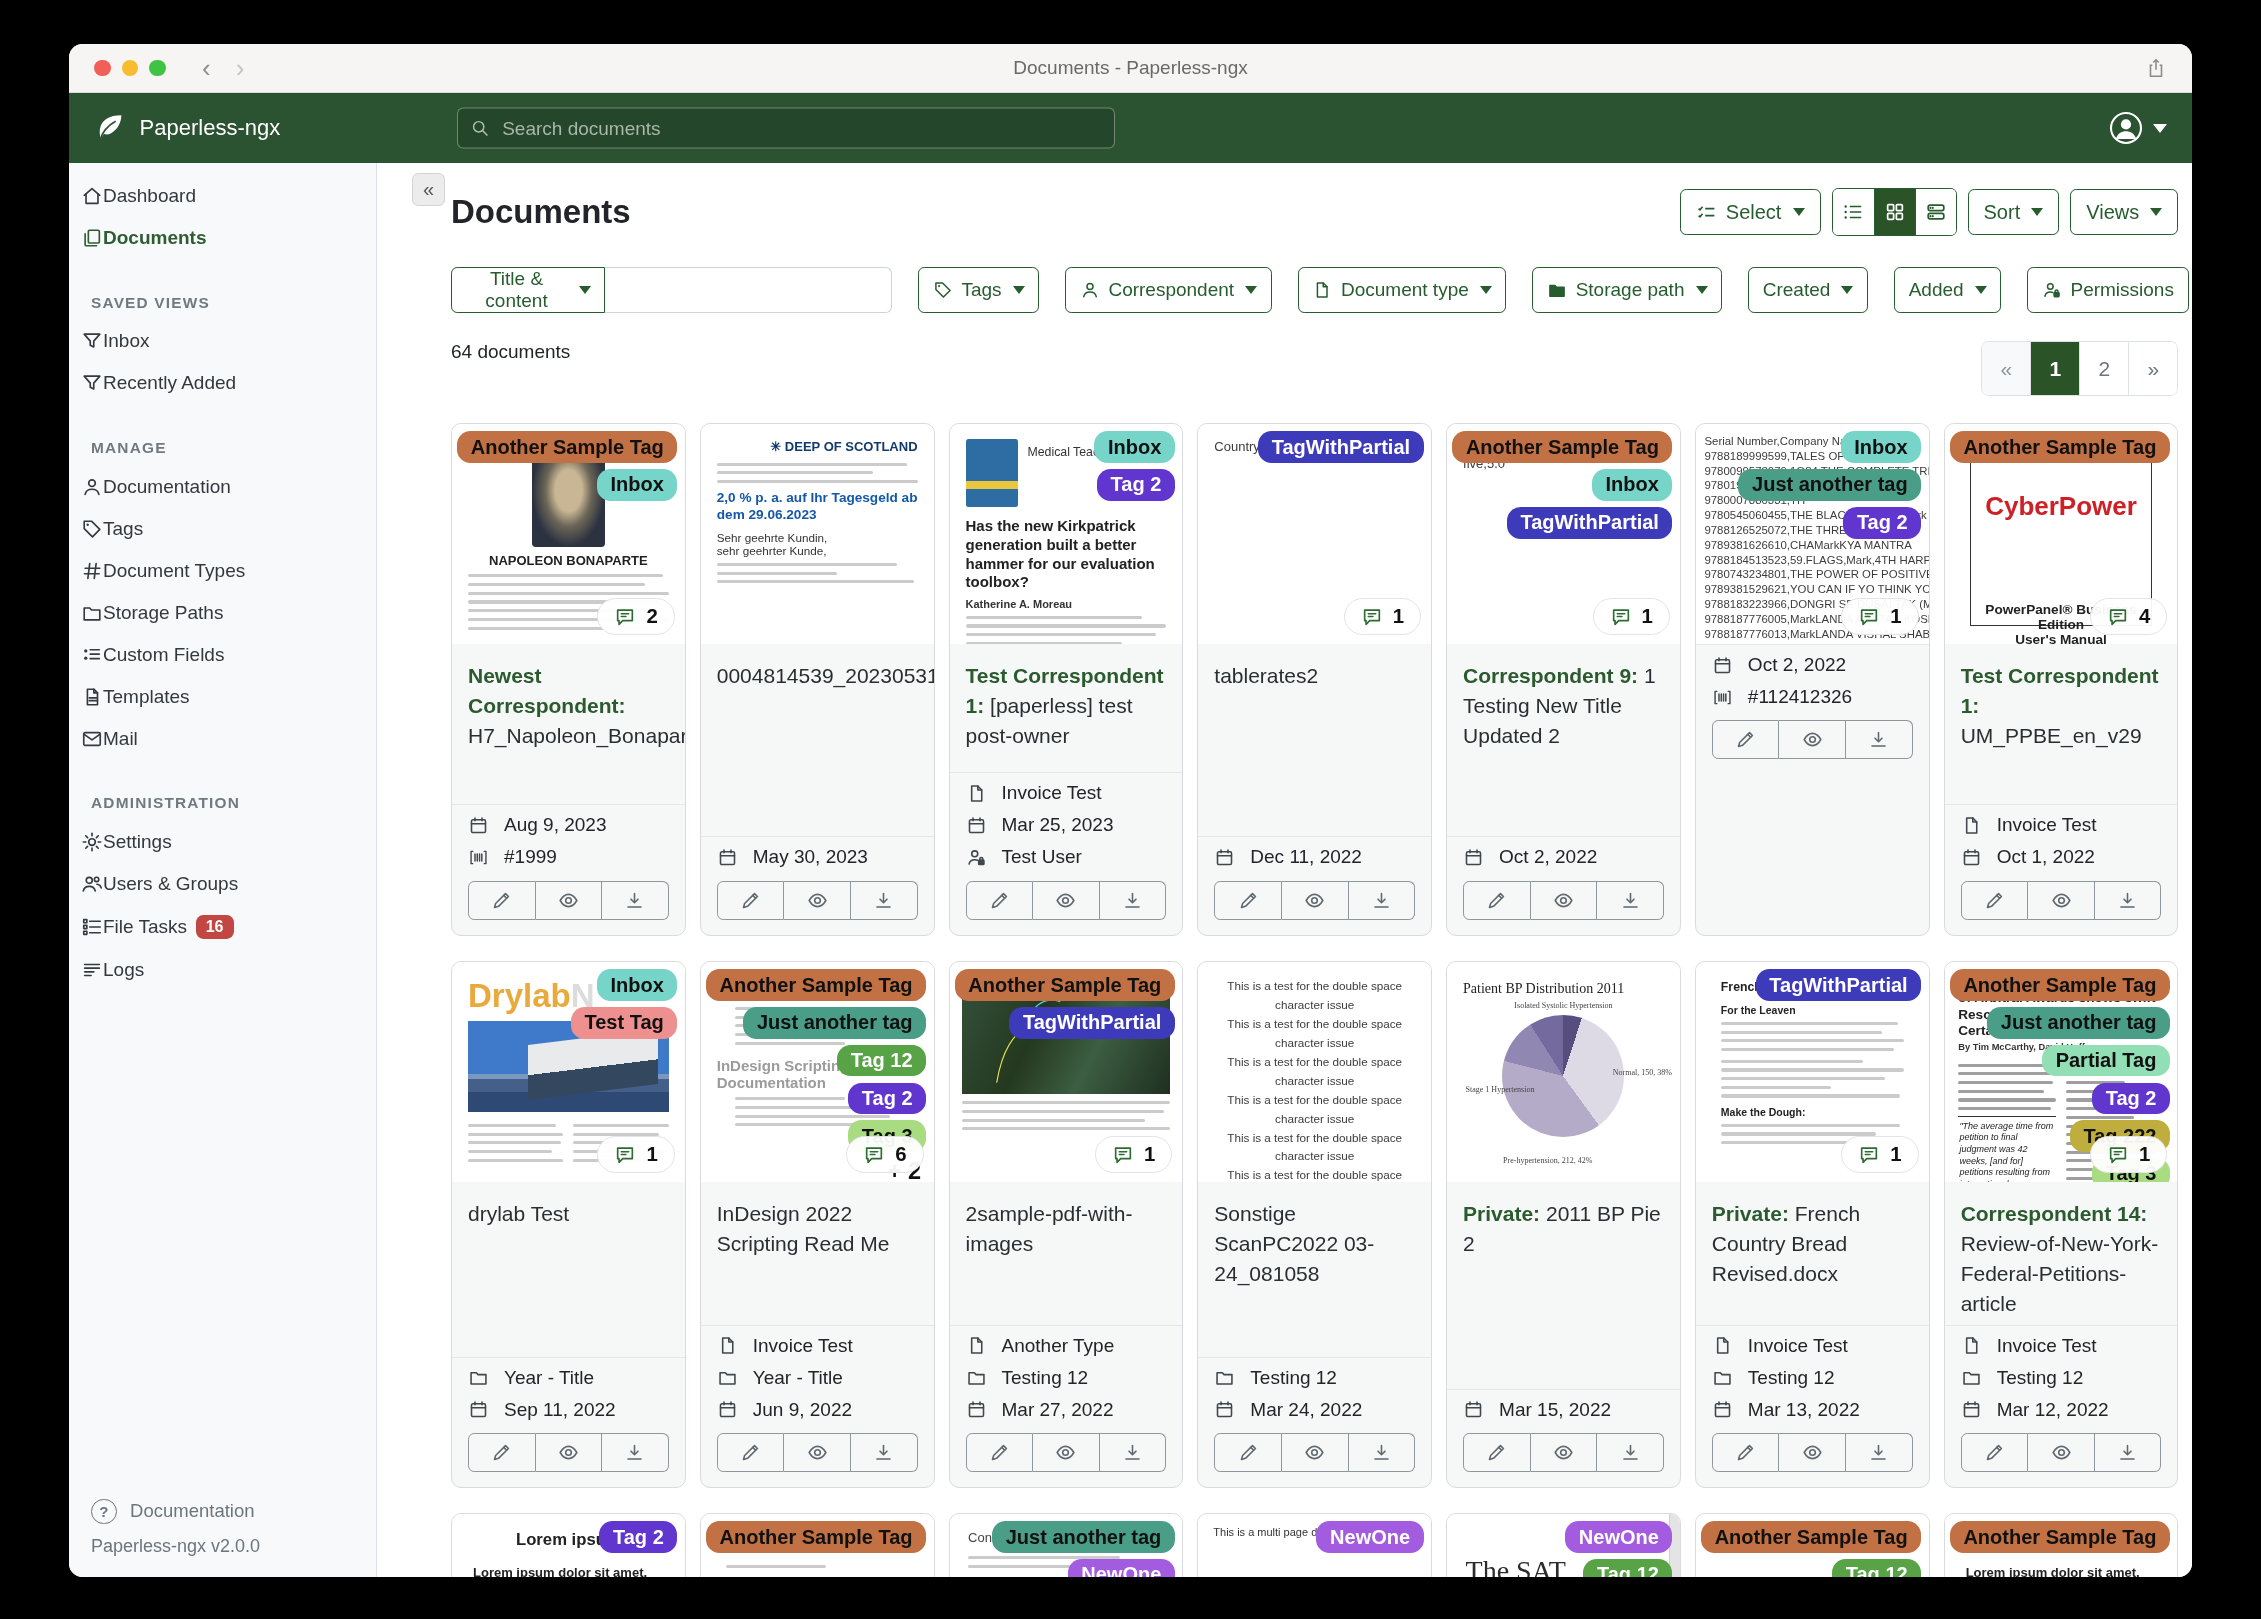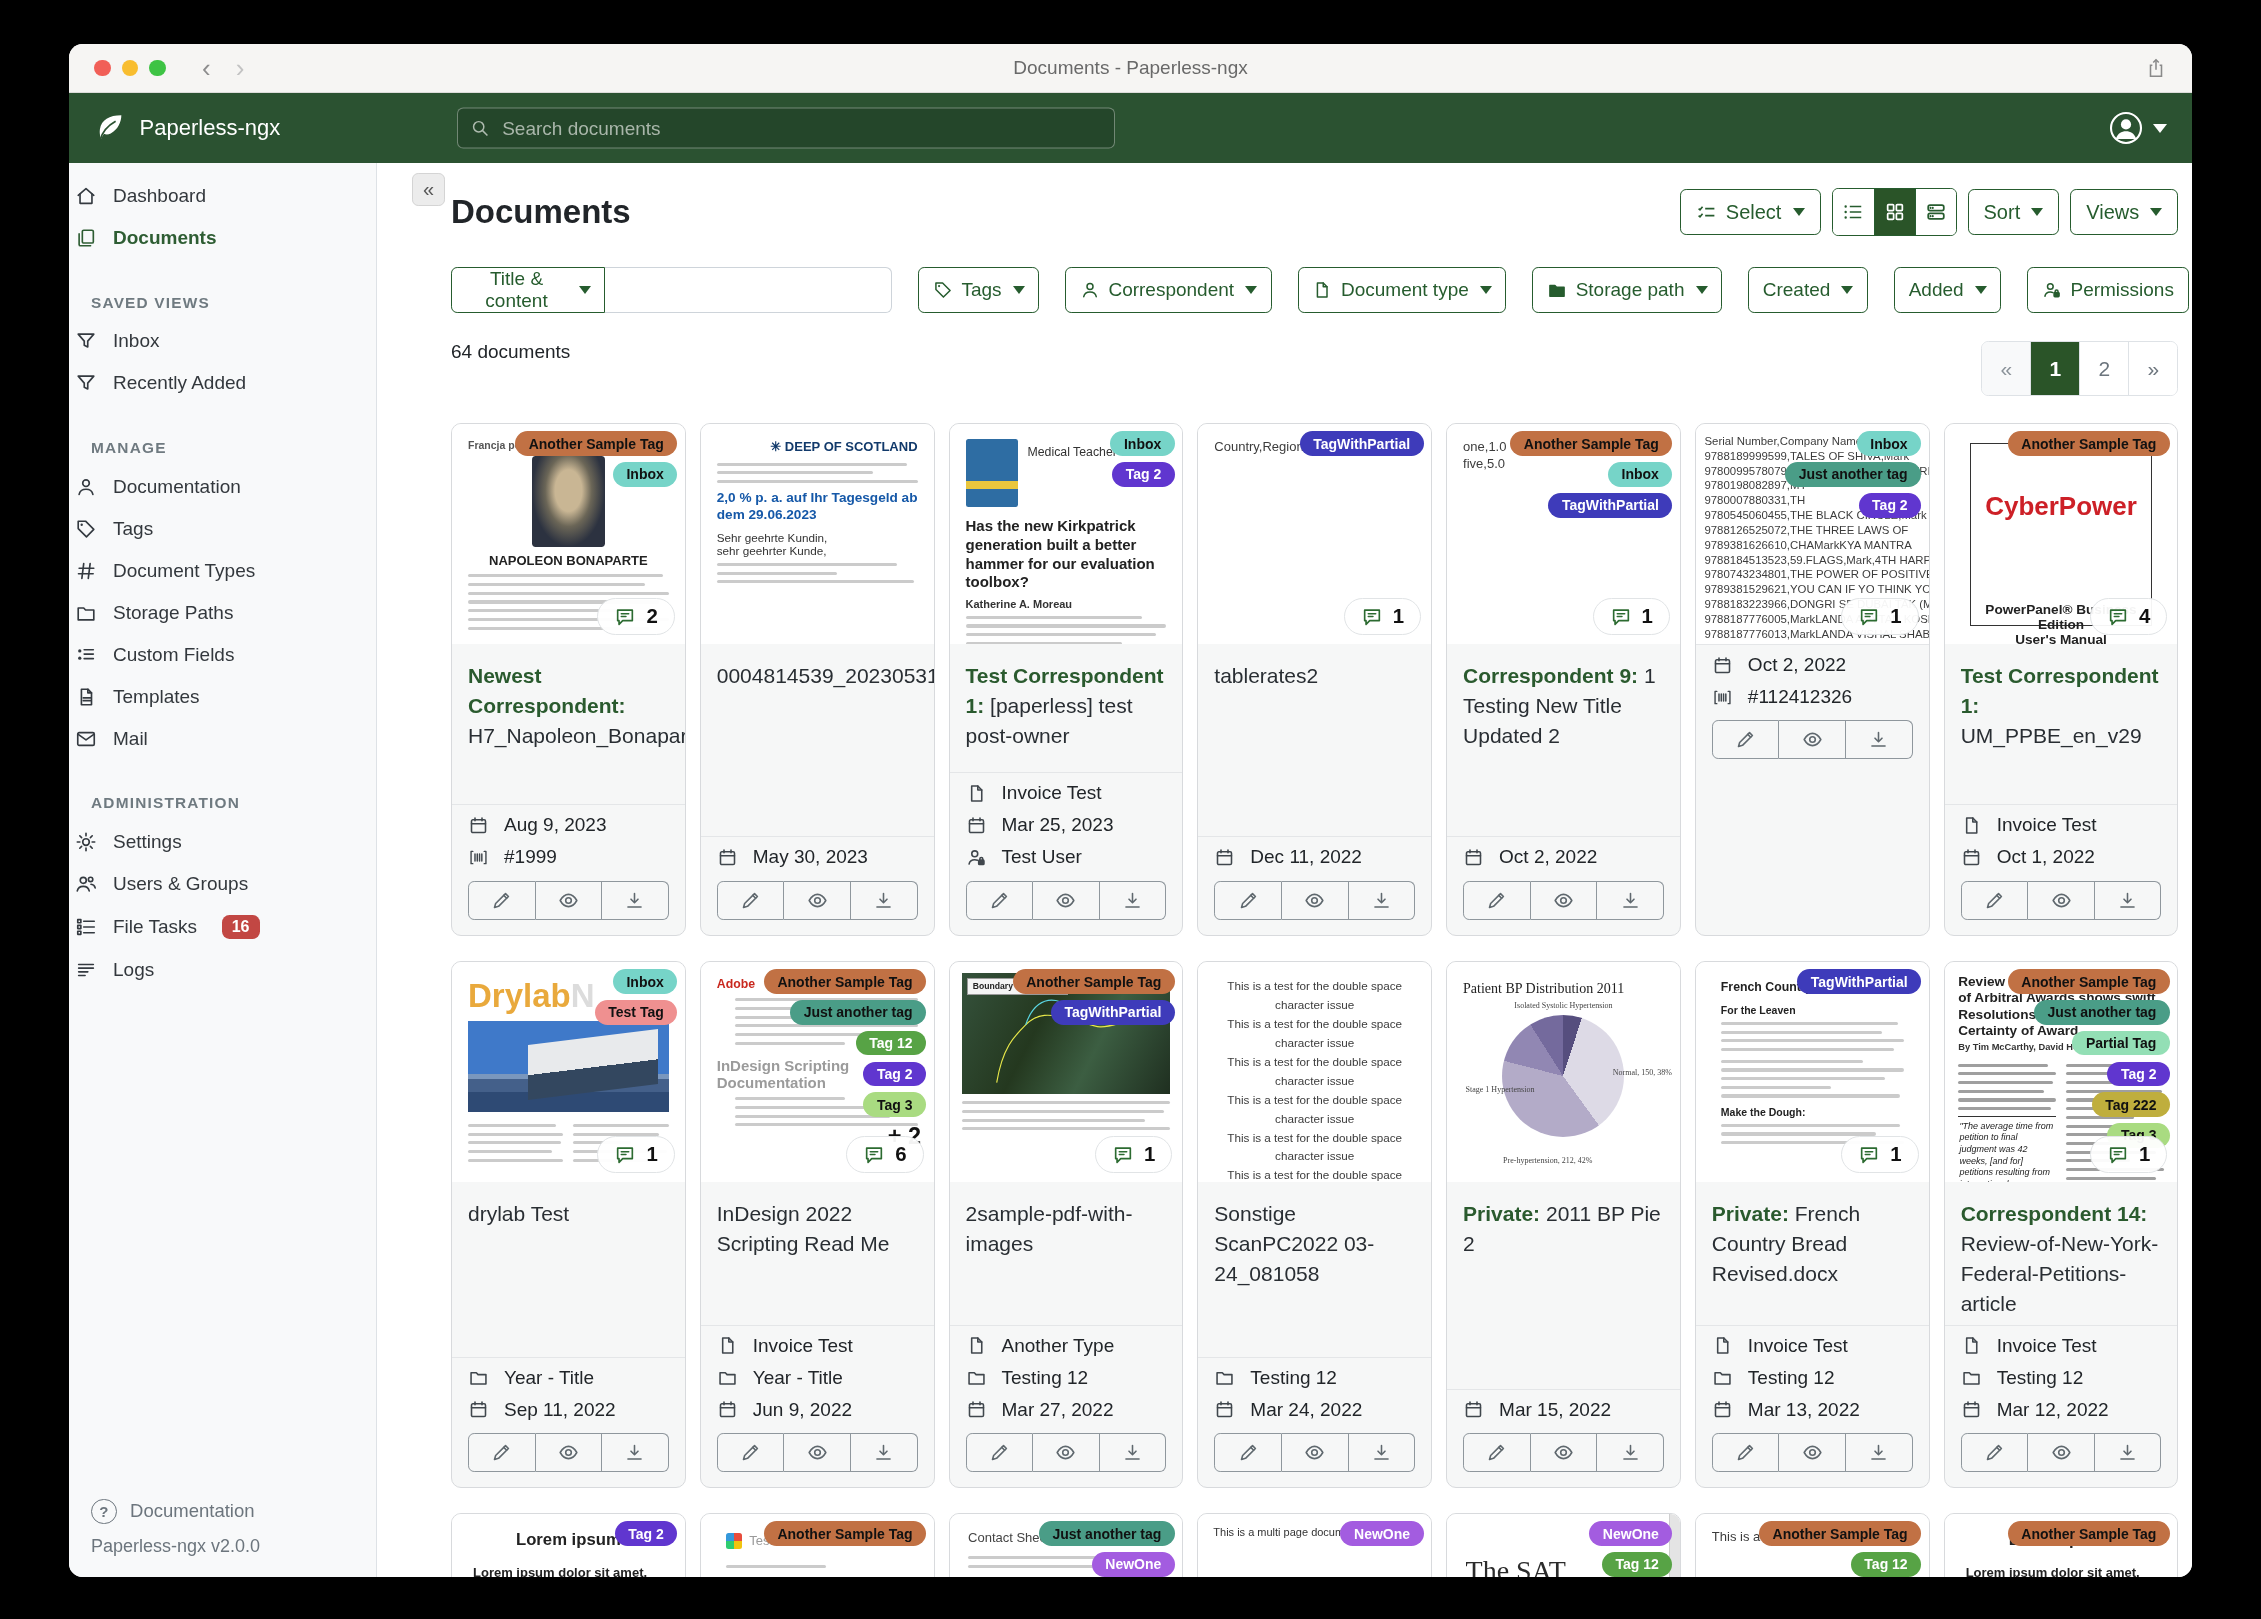--- a/index.html
+++ b/index.html
@@ -20,21 +20,21 @@
   .brand .logo{width:32px;height:32px;}
   .brand .name{font-size:22px;}
   .searchbox{position:absolute;left:388px;top:50%;transform:translateY(-50%);width:631px;height:39px;background:rgba(0,0,0,.14);border:1.2px solid rgba(255,255,255,.35);border-radius:6.2px;display:flex;align-items:center;padding:0 12.3px;gap:10px;color:#aebbaf;}
   .searchbox input{background:transparent;border:none;outline:none;color:#d7ded7;font-size:19px;width:100%;font-family:inherit;}
   .searchbox input::placeholder{color:#a9b6aa;}
   .avatar-wrap{margin-left:auto;display:flex;align-items:center;gap:8.6px;color:#fff;}
   .caret{width:0;height:0;border-left:7.4px solid transparent;border-right:7.4px solid transparent;border-top:9.3px solid #fff;}
   
   .main-row{flex:1;display:flex;min-height:0;position:relative;}
   .sidebar{width:307px;flex:0 0 307px;background:#f8f9fa;border-right:1.2px solid #dee2e6;padding-top:12.3px;display:flex;flex-direction:column;overflow:hidden;}
-  .side-item{display:flex;align-items:center;gap:16px;padding:10px 6px;font-size:19px;color:#33383d;cursor:pointer;}
+  .side-item{display:flex;align-items:center;gap:0;padding:10px 12px;font-size:19px;color:#33383d;cursor:pointer;}
   .side-item .ic{width:22px;height:22px;flex:0 0 22px;color:#343a40;display:grid;place-items:center;}
   .side-item.active{color:#2e5d33;font-weight:700;}
   .side-item.active .ic{color:#2e5d33;}
   .side-section{font-size:15.4px;font-weight:700;letter-spacing:1.2px;color:#6f7a80;padding:8.6px 22px;margin-top:26px;}
   .side-footer{margin-top:auto;padding-bottom:16px;}
   .side-foot-item{display:flex;align-items:center;gap:13.6px;padding:8.6px 22px;font-size:18.5px;color:#6c757d;}
   .qcircle{width:23.5px;height:23.5px;border:1.9px solid #6c757d;border-radius:50%;display:grid;place-items:center;font-size:15px;font-weight:700;}
   .version{padding:3.7px 22px;font-size:18px;color:#6c757d;}
   .badge-red{background:#c24743;color:#fff;font-size:16px;font-weight:700;border-radius:7.4px;padding:3.1px 10px;margin-left:8.6px;}
   .collapse-btn{position:absolute;left:343px;top:10px;width:31px;height:31px;background:#ececec;border:1.2px solid #d4d4d4;border-radius:6.2px;display:grid;place-items:center;font-size:20px;color:#555;cursor:pointer;z-index:5;}
@@ -63,21 +63,21 @@
   .pagination{margin-left:auto;display:flex;border:1.2px solid #dee2e6;border-radius:7.4px;overflow:hidden;}
   .page-cell{min-width:38px;height:53px;display:grid;place-items:center;font-size:21px;color:#6c757d;background:#fff;border-right:1.2px solid #dee2e6;padding:0 5px;cursor:pointer;}
   .page-cell:last-child{border-right:none;}
   .page-cell.disabled{background:#f8f9fa;color:#8a9299;}
   .page-cell.active{background:#2a5428;color:#fff;font-weight:600;}
   
   .grid{margin-top:27px;display:grid;grid-template-columns:repeat(7,minmax(0,1fr));column-gap:14px;row-gap:25px;align-items:stretch;}
   .card{border:1.2px solid #d8dadd;border-radius:10px;background:#f6f7f7;display:flex;flex-direction:column;overflow:hidden;min-height:432px;}
   .preview{height:220px;flex:0 0 220px;background:#fff;position:relative;overflow:hidden;}
   .tagstack{position:absolute;top:7.4px;right:7.4px;display:flex;flex-direction:column;align-items:flex-end;gap:6.2px;z-index:3;}
-  .tagpill{font-size:14px;font-weight:700;padding:4.3px 13.6px;border-radius:13.6px;white-space:nowrap;}
+  .tagpill{font-size:20px;font-weight:700;padding:4.3px 13.6px;border-radius:13.6px;white-space:nowrap;}
   .more-ind{font-size:23.5px;font-weight:700;color:#111;padding-right:5px;}
   .comment-badge{position:absolute;right:10px;bottom:8.6px;background:rgba(255,255,255,.95);border:1.2px solid #e1e4e6;border-radius:27px;padding:6.2px 16px;display:flex;align-items:center;gap:10px;z-index:4;}
   .comment-badge .cnt{font-size:20.4px;font-weight:700;color:#111;}
   .comment-badge .ic{width:22px;height:22px;color:#2c6b31;}
   .title-block{padding:17.3px 16px 6.2px;font-size:21px;line-height:1.42;color:#292e33;flex:1 0 auto;min-height:105px;}
   .title-block .accent{color:#2a5a2e;font-weight:700;}
   .meta{border-top:1.2px solid #e4e6e8;padding:9px 16px 5px;display:flex;flex-direction:column;gap:10px;}
   .meta-row{display:flex;align-items:center;gap:15px;font-size:19px;color:#212529;}
   .meta-row .ic{width:21px;height:21px;flex:0 0 21px;color:#40474d;display:grid;place-items:center;}
   .actions{display:flex;margin:7.4px 16px 15px;}

